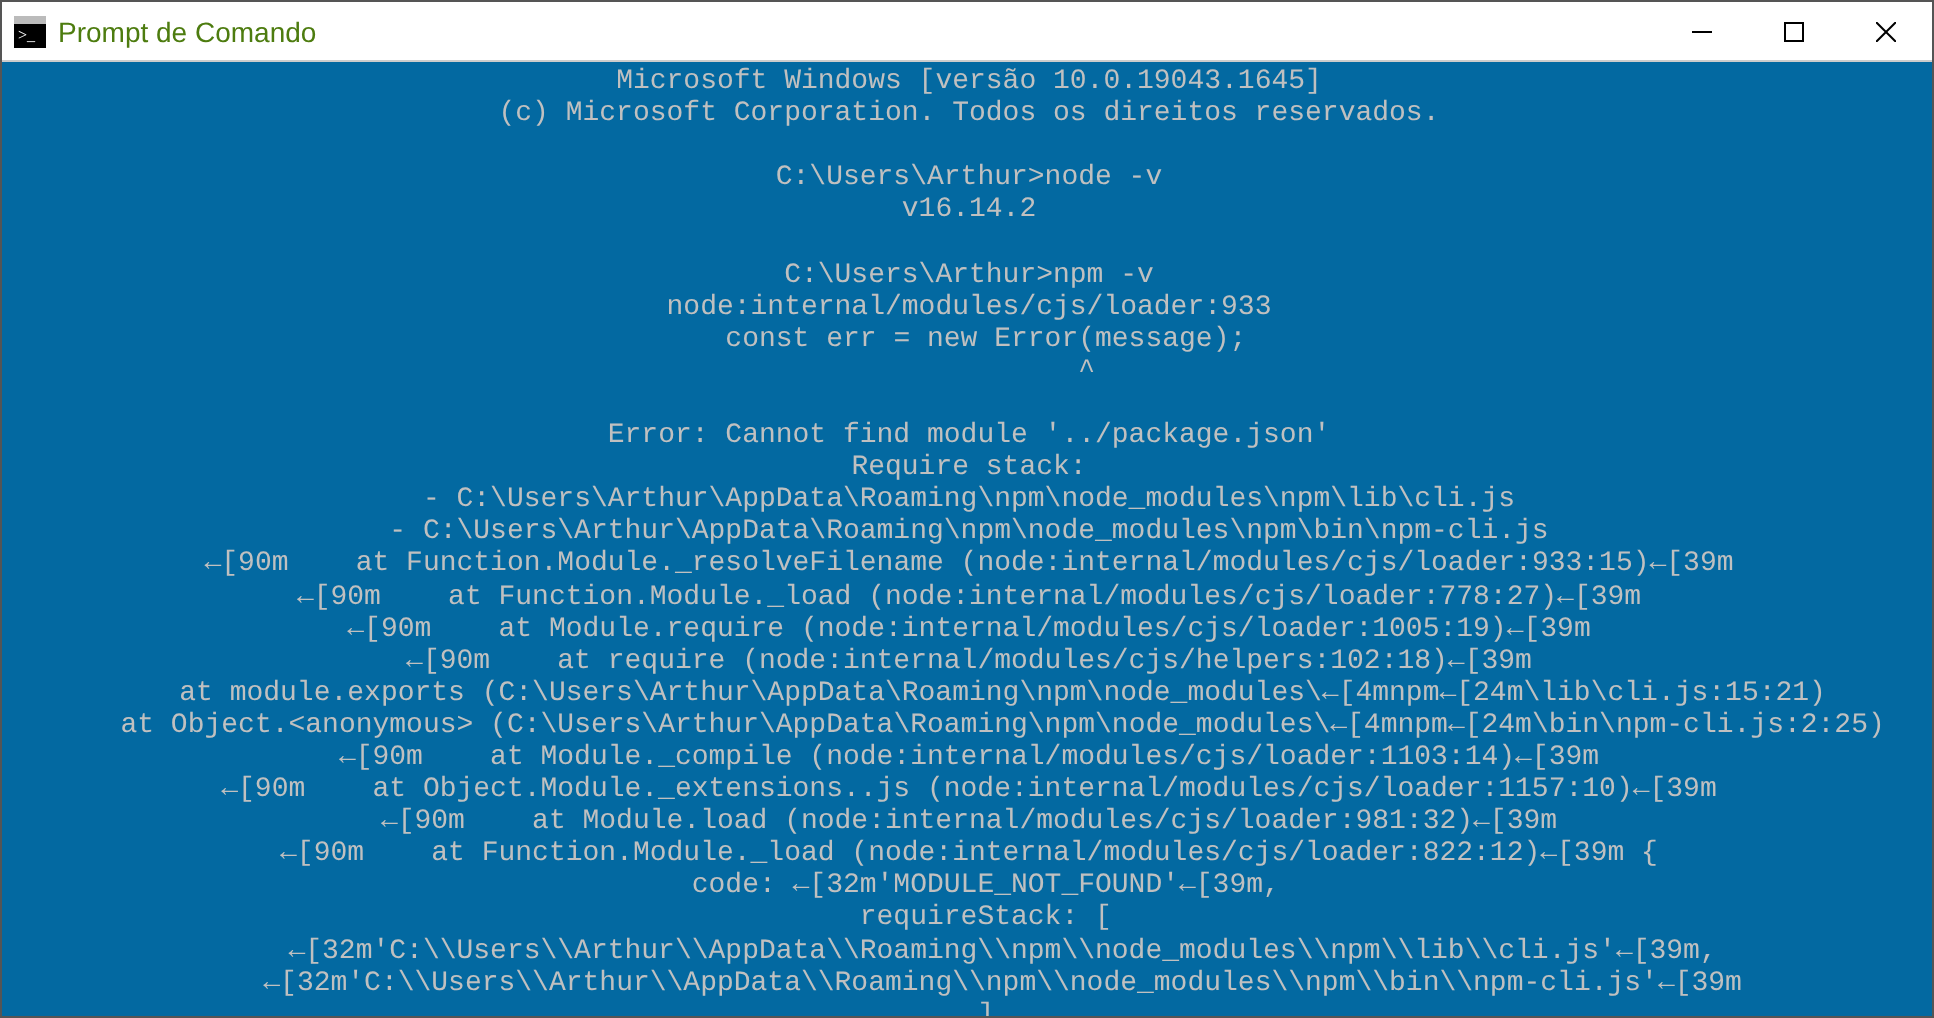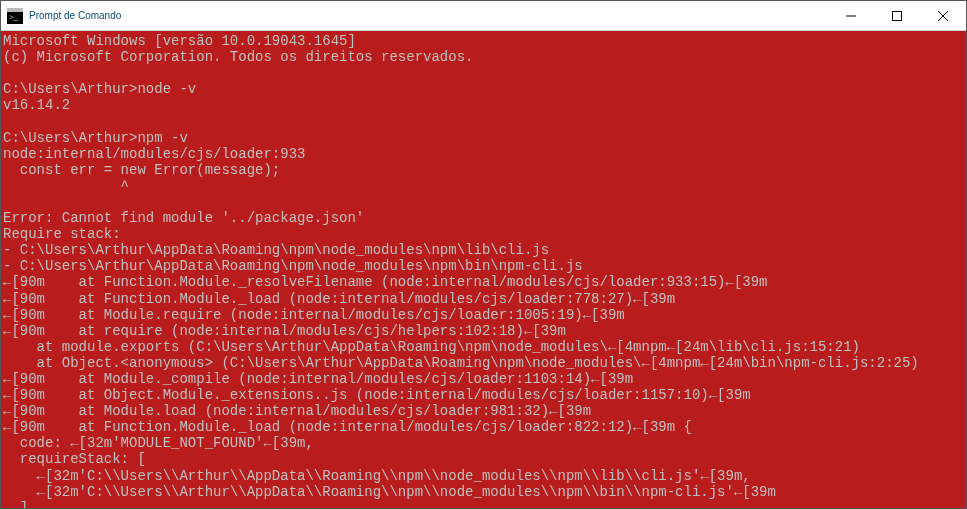--- a/index.html
+++ b/index.html
@@ -1,25 +1,25 @@
 <!DOCTYPE html>
 <html><head>
 <meta charset="utf-8">
 <style>
   * { margin: 0; padding: 0; box-sizing: border-box; }
   html, body { width: 967px; height: 509px; overflow: hidden; font-family: 'Segoe UI', Tahoma, sans-serif; }
   .window { width: 967px; height: 509px; background: #000; display: flex; flex-direction: column; border: 1px solid #555; }
   .titlebar { height: 30px; background: #fff; display: flex; align-items: center; justify-content: space-between; border-bottom: 1px solid #ccc; }
   .titlebar .left { display: flex; align-items: center; padding-left: 6px; gap: 6px; }
   .titlebar .icon-box { width: 16px; height: 16px; display: flex; align-items: center; justify-content: center; }
-  .titlebar .title { font-size: 10px; color: #0c4a6e; }
+  .titlebar .title { font-size: 14px; color: #4d7c0f; }
   .titlebar .controls { display: flex; height: 100%; }
   .titlebar .ctrl { width: 46px; height: 100%; display: flex; align-items: center; justify-content: center; font-size: 10px; color: #000; }
   .titlebar .ctrl svg { display: block; }
-  .terminal { flex: 1; background: #b91c1c; color: #c0c0c0; font-family: Consolas, 'Courier New', monospace; font-size: 14px; line-height: 1.15; padding: 2px 0 18px 2px; overflow: hidden; white-space: pre; }
+  .terminal { flex: 1; background: #0369a1; color: #c0c0c0; font-family: Consolas, 'Courier New', monospace; font-size: 14px; line-height: 1.15; padding: 2px 0 18px 2px; overflow: hidden; white-space: pre; text-align: center; }
   .terminal .line { white-space: pre; }
 </style>
 </head>
 <body>
 
 <div class="window">
 
   <div class="titlebar">
     <div class="left">
       <span class="icon-box">

